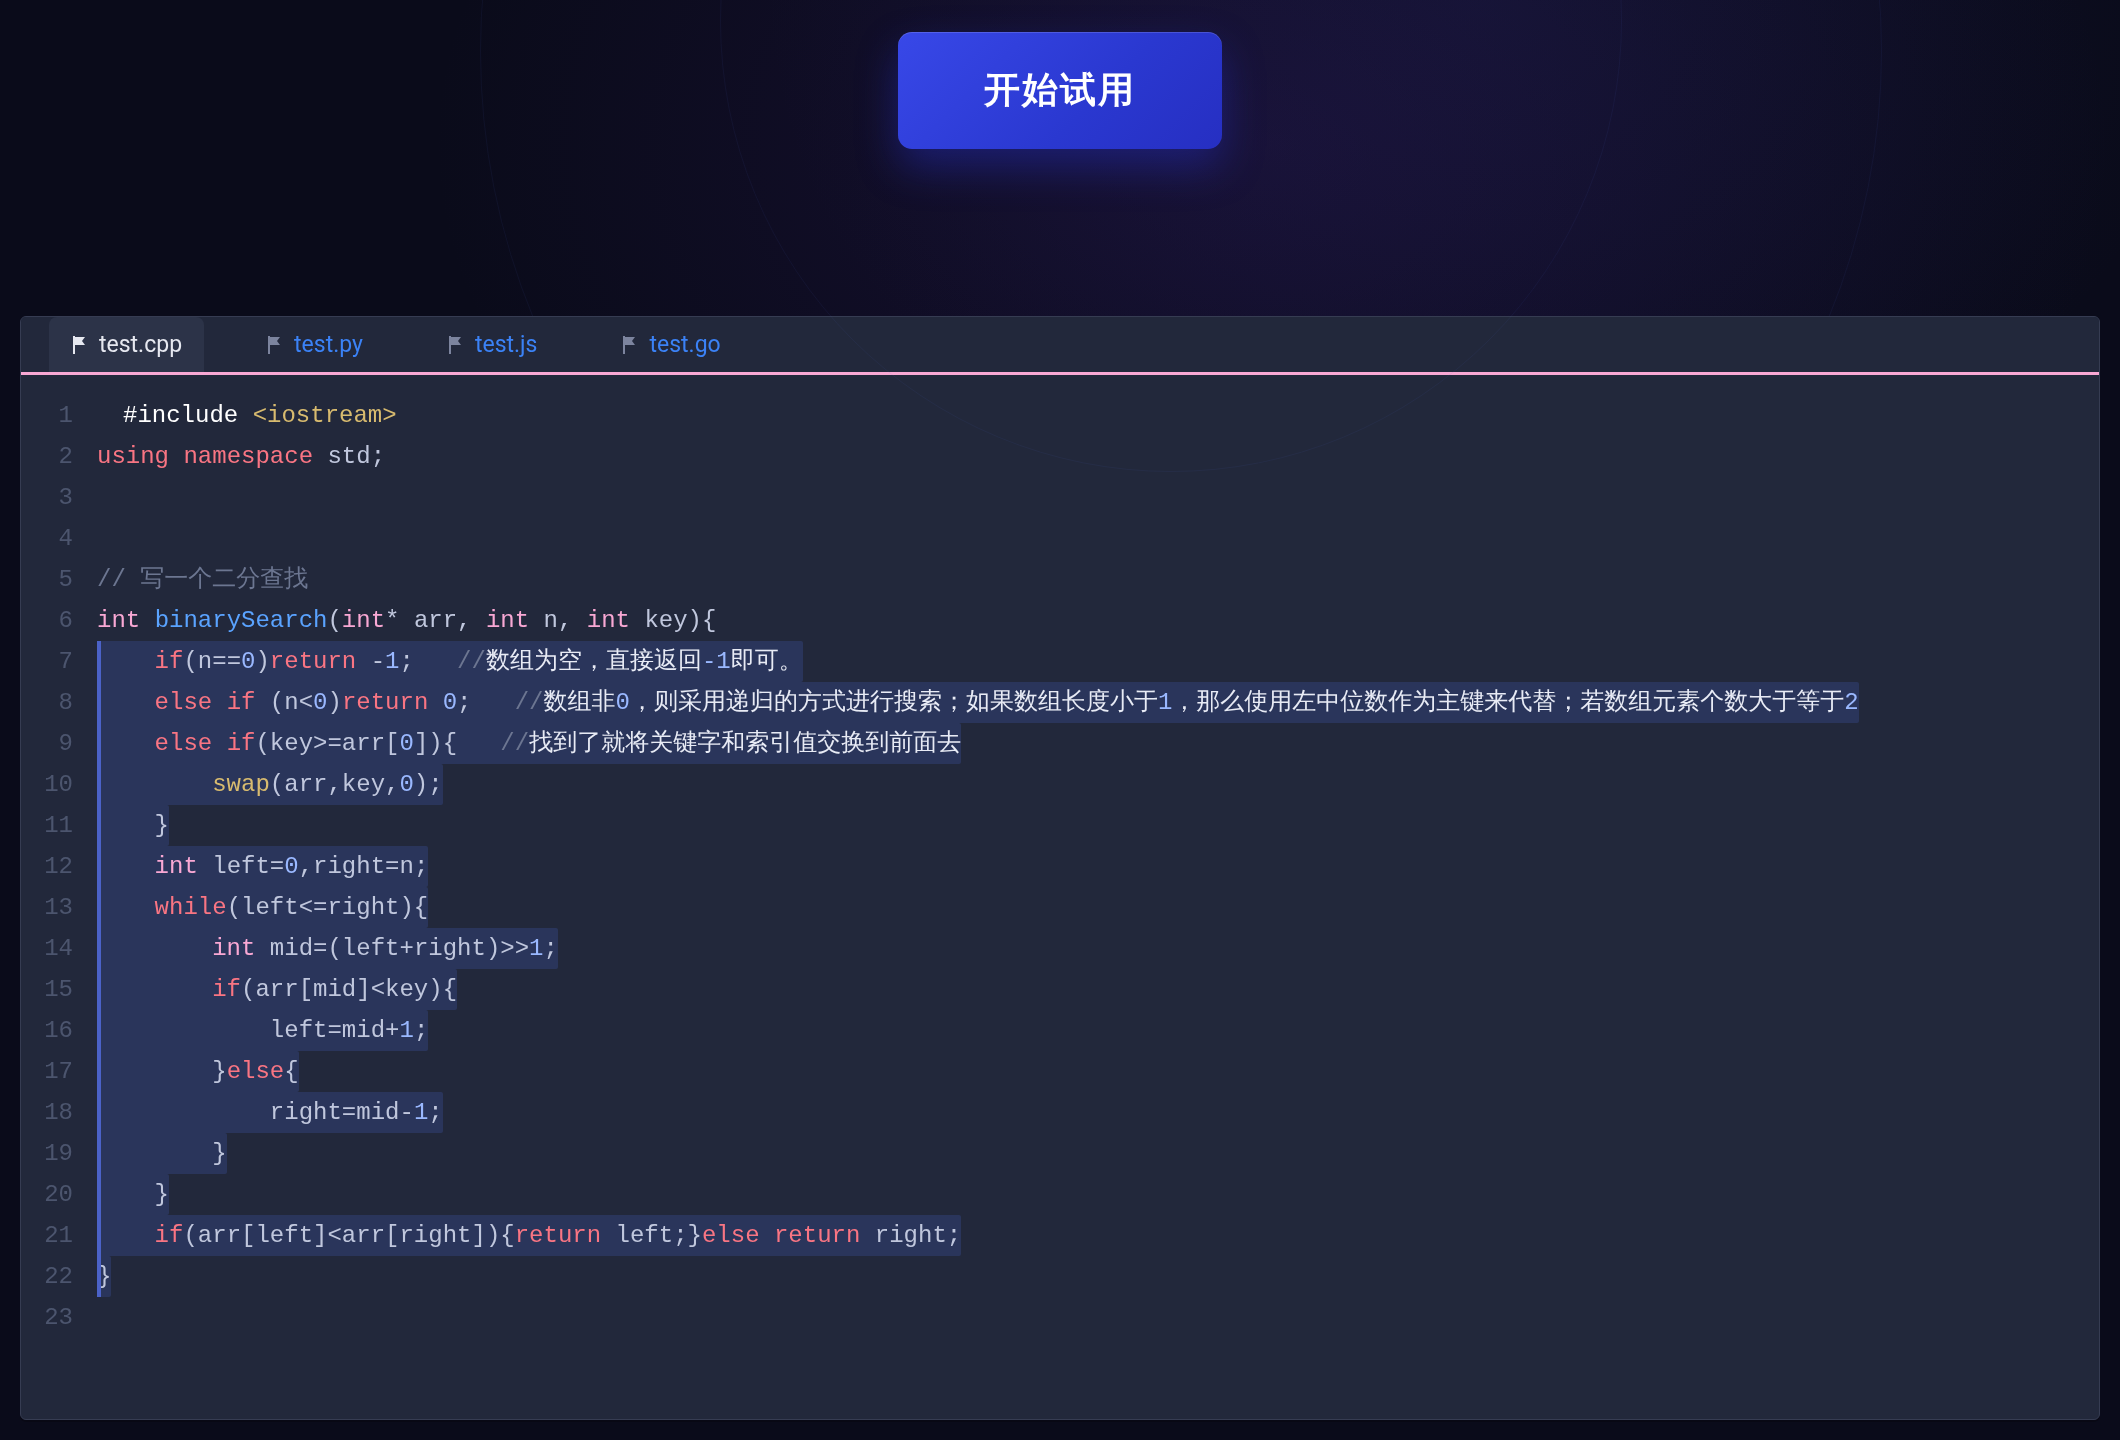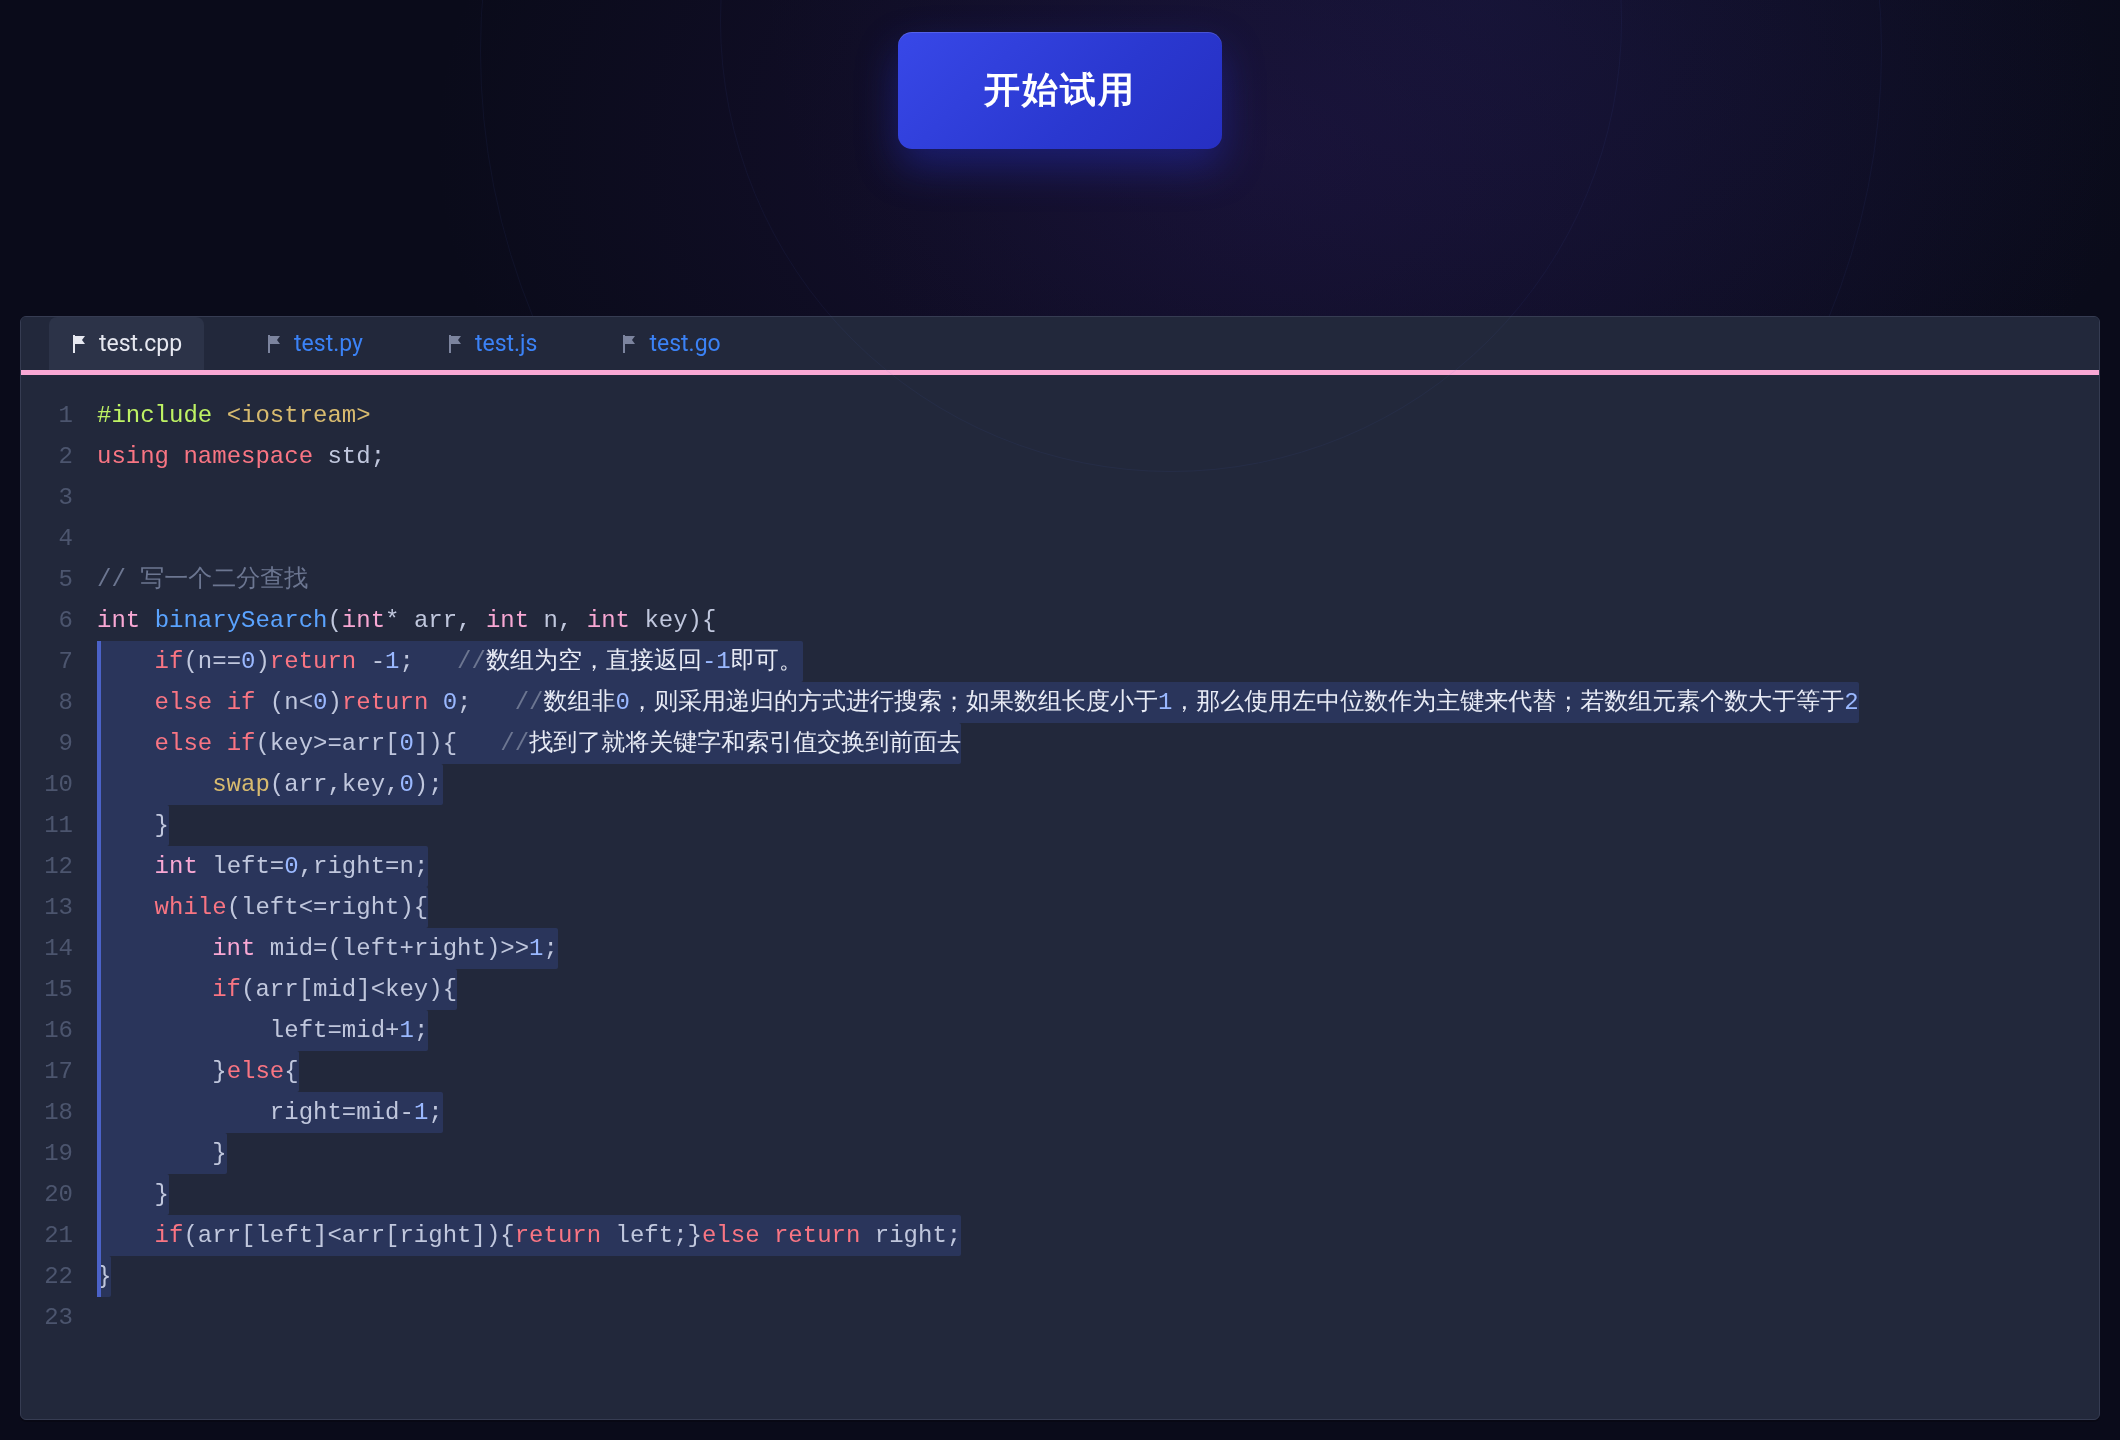--- a/index.html
+++ b/index.html
@@ -56,21 +56,21 @@
     border-radius: 6px;
     overflow: hidden;
     box-shadow: 0 2px 0 rgba(0,0,0,0.2);
   }
 
   .tab-bar {
     display: flex;
     align-items: stretch;
     height: 58px;
     background: #22283b;
-    border-bottom: 5px solid #f9a8d4;
+    border-bottom: 3px solid #f9a8d4;
     padding-left: 28px;
     gap: 40px;
   }
   .tab {
     display: flex;
     align-items: center;
     gap: 12px;
     padding: 0 22px;
     font-size: 23px;
     color: #3b82f6;
@@ -127,21 +127,21 @@
     position: absolute;
     left: 0px;
     top: 0;
     bottom: 0;
     width: 4px;
     background: #4b62c8;
   }
 
   
   .kw   { color: #f97583; }   
-  .pre  { color: #bef264; }   
+  .pre  { color: #ffffff; margin-left: 26px; }   
   .type { color: #f9a8d4; }
   .fn   { color: #5aa3ff; }   
   .id   { color: #c0c7dd; }
   .num  { color: #9ab8ff; }
   .cm   { color: #6c7691; }
   .op   { color: #c0c7dd; }
   .hdr  { color: #d8bb6f; }   
   .call { color: #d8bb6f; }   
   .punc { color: #c0c7dd; }
   .white{ color: #e8ebf5; }

